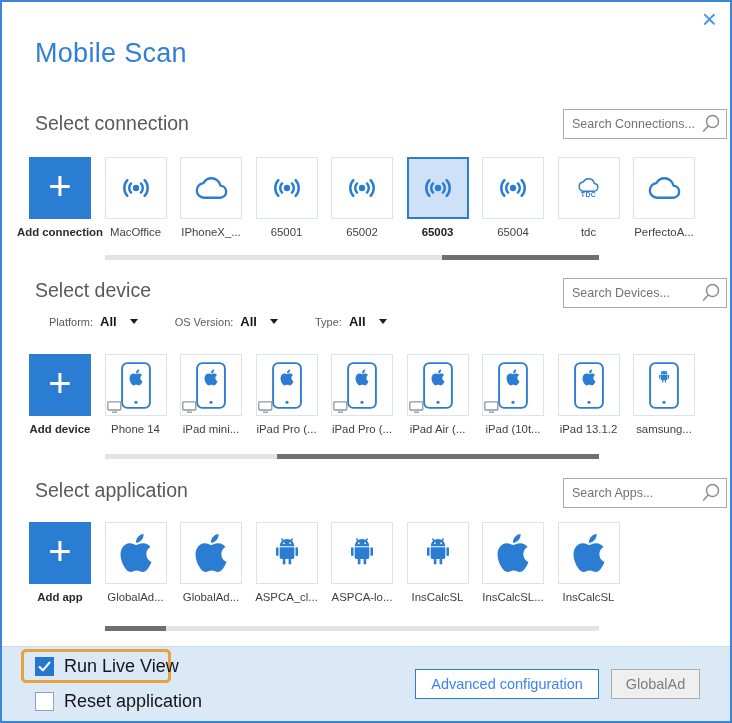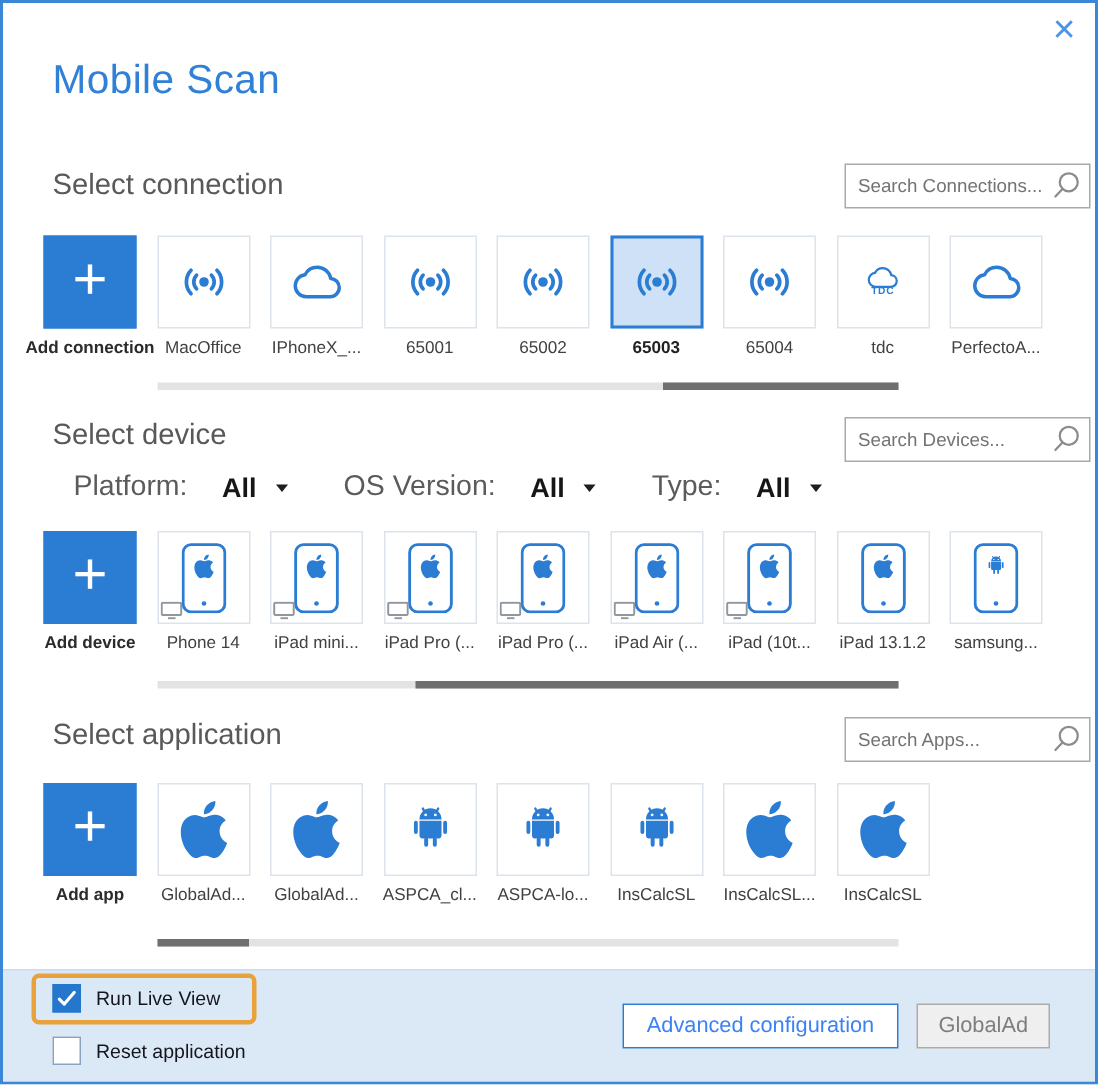--- a/index.html
+++ b/index.html
@@ -27,30 +27,30 @@
   .add-label { font-weight:bold; color:#2b2b2b; }
   .monitor { position:absolute; left:1px; bottom:2px; line-height:0; }
   .tdc-wrap { display:flex; flex-direction:column; align-items:center; line-height:1; }
   .tdc-text { font-size:6.8px; font-weight:bold; color:var(--accent,#2b7cd3); letter-spacing:0.5px; margin-top:-1px; }
   .hscroll { position:absolute; left:103px; width:494px; height:5px; background:#e3e3e3; }
   #sc-conn{top:253px} #sc-dev{top:452px} #sc-app{top:624px}
   .hscroll .thumb { position:absolute; top:0; height:5px; background:#6f6f6f; }
   #sc-conn .thumb{left:337px; width:157px} #sc-dev .thumb{left:172px; width:322px} #sc-app .thumb{left:0; width:61px}
   .filters { position:absolute; left:47px; top:312px; display:flex; gap:37px; align-items:center; }
   .filter { display:flex; align-items:center; cursor:pointer; }
-  .f-label { font-size:19px; color:#5b5b5b; }
-  .f-value { font-size:18px; font-weight:bold; color:#161616; margin-left:23px; }
+  .f-label { font-size:11px; color:#5b5b5b; }
+  .f-value { font-size:13px; font-weight:bold; color:#161616; margin-left:7px; }
   .caret { width:0; height:0; border-left:4.5px solid transparent; border-right:4.5px solid transparent; border-top:5.5px solid #1d1d1d; margin-left:13px; }
   .footer { position:absolute; left:0; right:0; bottom:0; height:75px; background:#dbe9f7; border-top:1px solid #c8dcf2; }
   .highlight { position:absolute; left:19px; top:2px; width:150px; height:34px; border:3px solid #e7a23b; border-radius:5px; pointer-events:none; }
   .chk-row { position:absolute; display:flex; align-items:center; gap:10px; cursor:pointer; }
   #run-row{left:33px; top:9px} #reset-row{left:33px; top:44px}
   .checkbox { width:19px; height:19px; background:#fff; border:1px solid #8aa4c0; display:flex; align-items:center; justify-content:center; }
   .checkbox.checked { background:#2577cd; border:1px solid #2577cd; }
-  .chk-label { font-size:13px; color:#15151f; }
+  .chk-label { font-size:18px; color:#15151f; }
   .btn { position:absolute; top:22px; height:30px; font-family:inherit; font-size:14.5px; cursor:pointer; }
   .btn-adv { right:131px; width:184px; background:#fff; border:1px solid var(--accent,#2b7cd3); color:#3b82f6; }
   .btn-connect { right:30px; width:89px; background:#efefef; border:1px solid #ababab; color:#7e7e7e; }
 </style>
 </head>
 <body>
 
 <div class="dialog">
   <span class="close">×</span>
   <div class="title">Mobile Scan</div>

